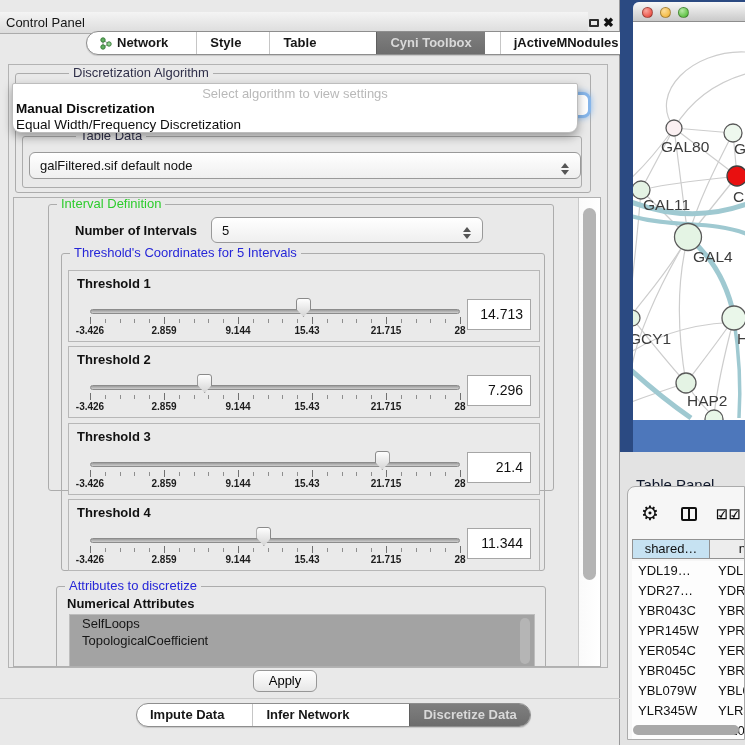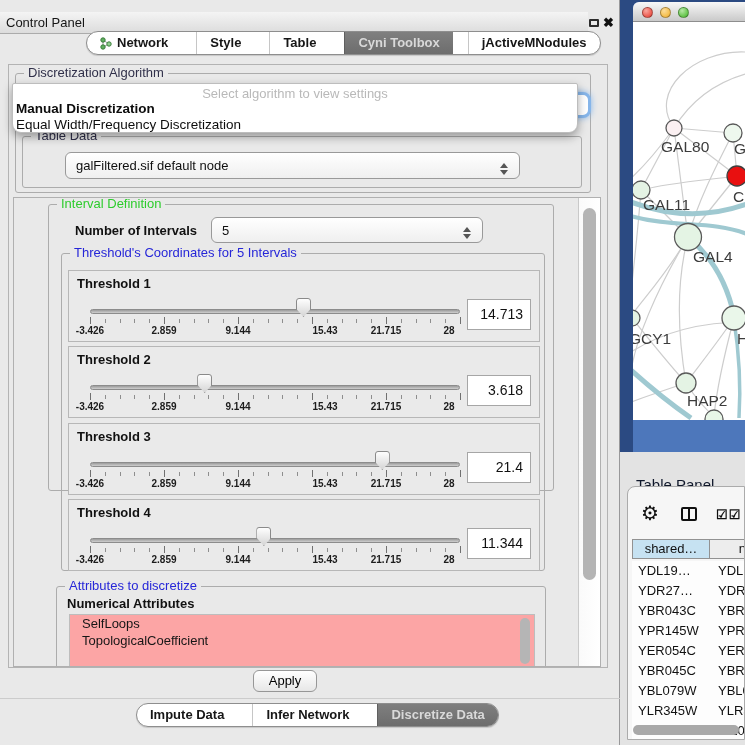--- a/index.html
+++ b/index.html
@@ -11,41 +11,41 @@
 
   .titlebar { position:absolute; left:0; top:12px; width:588px; height:22px;
               background:linear-gradient(#f4f4f4,#dcdcdc); border-bottom:1px solid #ababab; }
   .titlebar .title { position:absolute; left:6px; top:0; line-height:22px; font-size:13px; color:#151515; }
   .float-icon { position:absolute; left:589px; top:7px; width:10px; height:8px; border:2px solid #2c2c2c; border-radius:1px; background:transparent; }
   .close-icon { position:absolute; left:603px; top:0; line-height:22px; font-size:13px; font-weight:bold; color:#111; }
 
   .seg { position:absolute; display:flex; height:24px; background:#fff; border:1px solid #8e8e8e; border-radius:13px; overflow:hidden; box-shadow:0 1px 1px rgba(0,0,0,0.15);gap:15px; }
   .seg-item { padding:0 13px; line-height:22px; font-size:13px; font-weight:bold; color:#161616; border-left:1px solid #c6c6c6; white-space:nowrap; display:flex; align-items:center; gap:5px; }
   .seg-item:first-child { border-left:none; }
-  .seg-item.sel { background:linear-gradient(#7f7f7f,#6d6d6d); color:#d9d9d9; border-left-color:#5f5f5f; }
+  .seg-item.sel { background:linear-gradient(#7f7f7f,#6d6d6d); color:#d9d9d9; border-left-color:#5f5f5f;margin-left:32px; }
   #top-tabs { left:86px; top:31px; }
   #bottom-tabs { left:136px; top:703px; }
 
   .outer-panel { position:absolute; left:8px; top:64px; width:600px; height:604px; border:1px solid #b3b3b3; background:#e9e9e9; }
 
   .group { position:absolute; border:1px solid #acacac; border-radius:3px; }
   .legend { position:absolute; top:-9px; left:8px; background:#e9e9e9; padding:0 4px; font-size:13px; white-space:nowrap; }
   .legend.green { color:#2ecc2e; }
   .legend.blue  { color:#2626d8; }
-  .legend.dark  { color:#30304a; }
+  .legend.dark  { color:#30304a;margin-left:45px; }
 
   #disc-group { left:6px; top:8px; width:576px; height:120px; }
   #tabledata-group { left:6px; top:62px; width:560px; height:52px; }
 
   .combo { position:absolute; background:linear-gradient(#ffffff,#efefef); border:1px solid #999; border-radius:6px; font-size:13px; }
   .combo .cv { position:absolute; left:10px; top:0; line-height:25px; color:#101010; white-space:nowrap; }
   .spin { position:absolute; right:9px; top:50%; margin-top:-7px; width:10px; }
   .spin:before { content:""; display:block; width:0; border:4px solid transparent; border-bottom:5px solid #555; margin-bottom:2px; }
   .spin:after  { content:""; display:block; width:0; border:4px solid transparent; border-top:5px solid #555; }
-  #tabledata-combo { left:6px; top:15px; width:455px; height:27px;margin-left:36px; }
+  #tabledata-combo { left:6px; top:15px; width:552px; height:27px; }
 
   
   #algo-popup { position:absolute; left:12px; top:83px; width:566px; height:50px; background:#fff;
                 border:1px solid #bdbdbd; border-radius:2px 2px 9px 9px; z-index:50;
                 box-shadow:0 4px 10px rgba(0,0,0,0.35); padding-top:2px; }
   #algo-popup .prompt { text-align:center; font-size:13px; color:#b9b9b9; line-height:15px; }
   #algo-popup .opt { font-size:13.5px; line-height:16px; padding-left:3px; color:#0d0d0d; white-space:nowrap; }
   #algo-popup .opt.b { font-weight:bold; }
   #focus-ring { position:absolute; left:560px; top:92px; width:31px; height:26px; z-index:40;
                 border:3px solid #86b5e9; border-radius:8px; background:#fff; box-shadow:0 0 6px #86b5e9; }
@@ -66,27 +66,27 @@
   .track { position:absolute; left:21px; top:38px; width:370px; height:5px; border-radius:3px;
            background:linear-gradient(#9b9b9b,#cfcfcf); border:1px solid #8c8c8c; }
   .minor { position:absolute; left:21px; top:48px; width:371px; height:4px;
            background:repeating-linear-gradient(90deg,#8e8e8e 0 1px,transparent 1px 14.8px); }
   .major { position:absolute; left:21px; top:46px; width:371px; height:7px;
            background:repeating-linear-gradient(90deg,#707070 0 1px,transparent 1px 74px); }
   .thumb { position:absolute; top:27px; width:15px; height:19px;
            background:linear-gradient(#fefefe,#d6d6d6); border:1px solid #8a8a8a; border-radius:3px 3px 0 0;
            clip-path:polygon(0 0,100% 0,100% 55%,50% 100%,0 55%); }
   .tick { position:absolute; top:54px; transform:translateX(-50%); font-size:10px; font-weight:bold; color:#1c1c1c; }
-  .tk0{left:21px;} .tk1{left:95px;} .tk2{left:169px;} .tk3{left:256px;text-align:right;} .tk4{left:317px;} .tk5{left:380px;}
+  .tk0{left:21px;} .tk1{left:95px;} .tk2{left:169px;} .tk3{left:238px;text-align:right;} .tk4{left:317px;} .tk5{left:391px;}
   .val { position:absolute; right:8px; top:28px; width:64px; height:31px; background:#fff; border:1px solid #a6a6a6;
          font-size:14px; line-height:29px; text-align:right; padding-right:7px; }
 
   #attr-group { left:42px; top:388px; width:490px; height:90px; }
   #numattr-label { position:absolute; left:10px; top:9px; font-size:13px; font-weight:bold; }
-  #attr-list { position:absolute; left:12px; top:27px; width:466px; height:55px; background:#fca5a5; border:1px solid #bdbdbd; overflow:hidden; }
+  #attr-list { position:absolute; left:12px; top:27px; width:466px; height:55px; background:#a3a3a3; border:1px solid #bdbdbd; overflow:hidden; }
   #attr-list .li { padding-left:12px; font-size:13px; line-height:17px; color:#161616; white-space:nowrap; }
   #attr-list .lthumb { position:absolute; right:4px; top:3px; width:10px; height:46px; background:#b5b5b5; border-radius:5px; }
 
   #apply-btn { position:absolute; left:253px; top:670px; width:64px; height:22px; background:linear-gradient(#fff,#e7e7e7);
                border:1px solid #979797; border-radius:6px; font-size:13px; text-align:center; line-height:20px; }
   #bottom-divider { position:absolute; left:0; top:698px; width:620px; border-top:1px solid #cccccc; }
 
   
   #right { position:absolute; left:620px; top:0; width:125px; height:745px; background:#e3e3e3; }
   #navy-bg { position:absolute; left:0; top:0; width:125px; height:452px; background:#2b4a82; }
@@ -197,21 +197,21 @@
             <div class="track"></div>
             <div class="minor"></div>
             <div class="major"></div>
             <div class="thumb" style="left: 128.2px;"></div>
             <span class="tick tk0">-3.426</span>
             <span class="tick tk1">2.859</span>
             <span class="tick tk2">9.144</span>
             <span class="tick tk3">15.43</span>
             <span class="tick tk4">21.715</span>
             <span class="tick tk5">28</span>
-            <div class="val">3.618</div>
+            <div class="val">7.296</div>
           </div>
 
           <div class="tbox" style="top:169px">
             <div class="tlabel">Threshold 3</div>
             <div class="track"></div>
             <div class="minor"></div>
             <div class="major"></div>
             <div class="thumb" style="left: 305.8px;"></div>
             <span class="tick tk0">-3.426</span>
             <span class="tick tk1">2.859</span>

